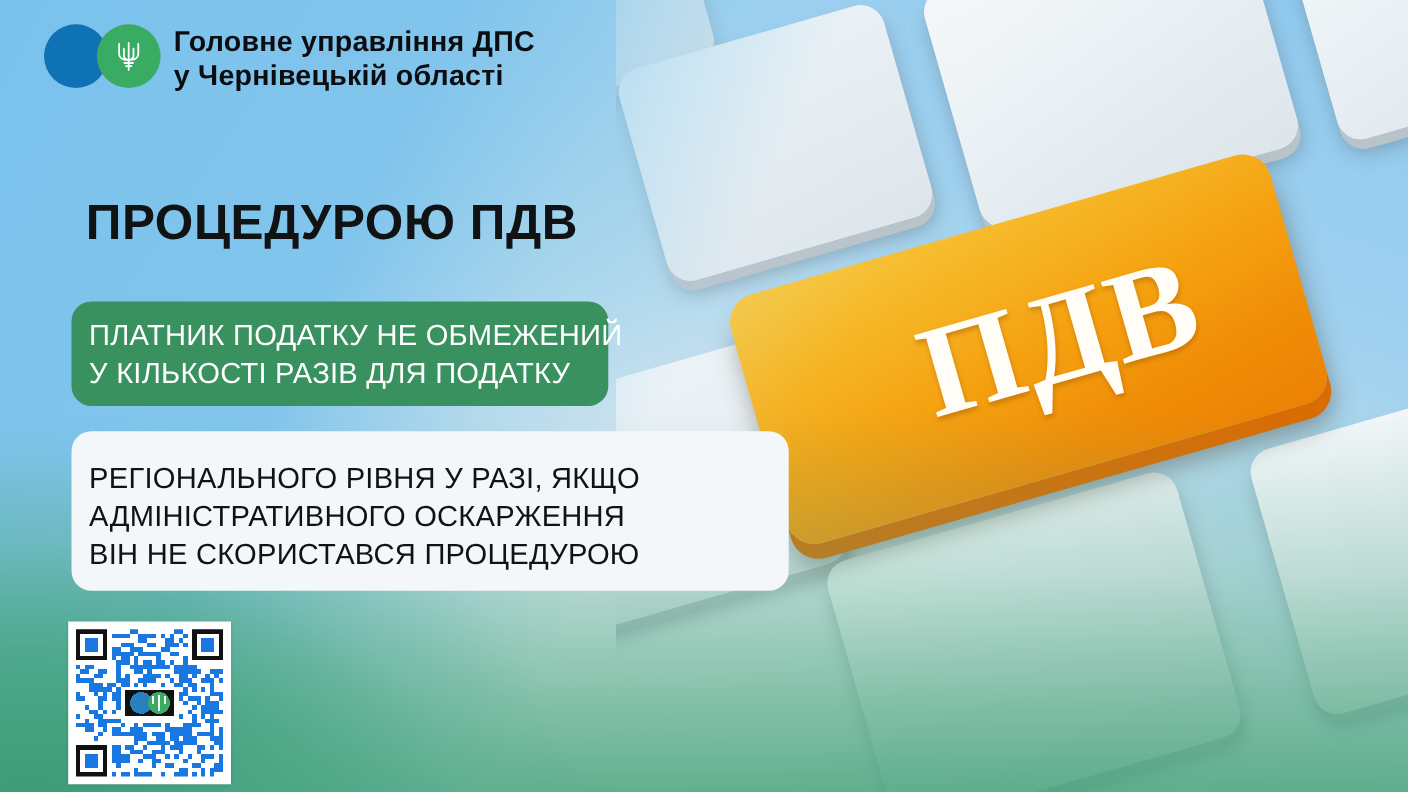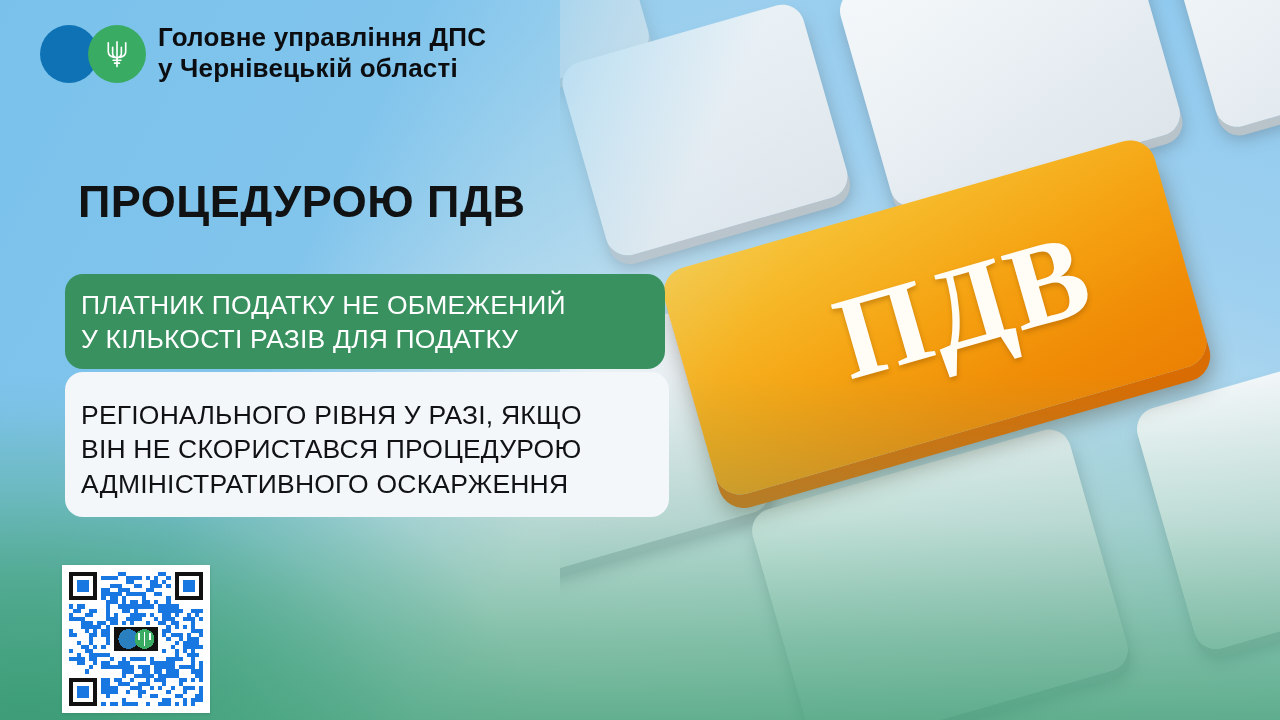--- a/index.html
+++ b/index.html
@@ -59,44 +59,44 @@
     position:absolute;left:0;top:0;width:1280px;height:720px;pointer-events:none;
     background:
       linear-gradient(115deg, rgba(122,194,236,1) 0%, rgba(128,196,236,.98) 26%, rgba(150,206,235,.55) 38%, rgba(190,220,235,.10) 48%, rgba(255,255,255,0) 56%);
   }
   .bottomleftwash{
     position:absolute;left:0;top:0;width:1280px;height:720px;pointer-events:none;
     background:radial-gradient(ellipse 640px 420px at 2% 104%, rgba(58,155,116,.95) 0%, rgba(72,165,128,.72) 38%, rgba(90,175,145,.28) 62%, rgba(255,255,255,0) 80%);
   }
 
   
-  .header{position:absolute;left:40px;top:22px;display:flex;align-items:flex-end;}
+  .header{position:absolute;left:40px;top:22px;display:flex;align-items:flex-start;}
   .logo{position:relative;width:112px;height:58px;flex:none;}
   .logo .circ{position:absolute;top:0;border-radius:50%;width:58px;height:58px;}
   .logo .blue{left:0;background:#0e72b5;}
   .logo .green{left:48px;background:#3aab62;display:flex;align-items:center;justify-content:center;}
   .logo .green svg{width:26px;height:30px;display:block;}
   .org{margin-left:6px;color:#0b0d10;font-size:26px;font-weight:700;line-height:1.18;letter-spacing:.2px;white-space:pre-line;}
 
   
   .headline{
     position:absolute;left:78px;top:176px;
     font-size:45px;font-weight:700;color:#101214;letter-spacing:.5px;
   }
 
   
   .block-green{
-    position:absolute;left:65px;top:274px;width:600px;
+    position:absolute;left:65px;top:274px;width:488px;
     background:#38915f;border-radius:18px;
     padding:14px 16px 12px 16px;box-sizing:border-box;
     color:#ffffff;font-size:26.5px;font-weight:500;line-height:1.30;
     letter-spacing:.2px;z-index:6;
   }
   .block-white{
-    position:absolute;left:65px;top:372px;width:604px;
+    position:absolute;left:65px;top:392px;width:652px;
     background:#f4f7f9;border-radius:18px;
     padding:26px 16px 16px 16px;box-sizing:border-box;
     color:#101214;font-size:26.5px;font-weight:400;line-height:1.30;
     letter-spacing:.2px;z-index:5;
   }
   .block-green .ln,.block-white .ln{display:block;white-space:nowrap;}
 
   
   .qr{
     position:absolute;left:62px;top:565px;width:148px;height:148px;
@@ -152,22 +152,22 @@
 
   <div class="headline">ПРОЦЕДУРОЮ ПДВ</div>
 
   <div class="block-green">
     <span class="ln">ПЛАТНИК ПОДАТКУ НЕ ОБМЕЖЕНИЙ</span>
     <span class="ln">У КІЛЬКОСТІ РАЗІВ ДЛЯ ПОДАТКУ</span>
   </div>
 
   <div class="block-white">
     <span class="ln">РЕГІОНАЛЬНОГО РІВНЯ У РАЗІ, ЯКЩО</span>
+    <span class="ln">АДМІНІСТРАТИВНОГО ОСКАРЖЕННЯ</span>
     <span class="ln">ВІН НЕ СКОРИСТАВСЯ ПРОЦЕДУРОЮ</span>
-    <span class="ln">АДМІНІСТРАТИВНОГО ОСКАРЖЕННЯ</span>
   </div>
 
   <div class="qr">
     <svg viewBox="0 0 33 33" shape-rendering="crispEdges">
       <rect width="33" height="33" fill="#ffffff"></rect>
       <g id="qr-modules" fill="#1877e0">
           <path d="M12 0h1v1h-1zM13 0h1v1h-1zM22 0h1v1h-1zM23 0h1v1h-1zM8 1h1v1h-1zM9 1h1v1h-1zM10 1h1v1h-1zM11 1h1v1h-1zM14 1h1v1h-1zM15 1h1v1h-1zM16 1h1v1h-1zM17 1h1v1h-1zM19 1h1v1h-1zM21 1h1v1h-1zM24 1h1v1h-1zM14 2h1v1h-1zM15 2h1v1h-1zM20 2h1v1h-1zM21 2h1v1h-1zM23 2h1v1h-1zM10 3h1v1h-1zM11 3h1v1h-1zM12 3h1v1h-1zM16 3h1v1h-1zM17 3h1v1h-1zM20 3h1v1h-1zM21 3h1v1h-1zM22 3h1v1h-1zM24 3h1v1h-1zM8 4h1v1h-1zM9 4h1v1h-1zM12 4h1v1h-1zM13 4h1v1h-1zM14 4h1v1h-1zM19 4h1v1h-1zM20 4h1v1h-1zM8 5h1v1h-1zM9 5h1v1h-1zM10 5h1v1h-1zM11 5h1v1h-1zM12 5h1v1h-1zM14 5h1v1h-1zM15 5h1v1h-1zM16 5h1v1h-1zM17 5h1v1h-1zM18 5h1v1h-1zM21 5h1v1h-1zM22 5h1v1h-1zM8 6h1v1h-1zM10 6h1v1h-1zM11 6h1v1h-1zM13 6h1v1h-1zM18 6h1v1h-1zM24 6h1v1h-1zM9 7h1v1h-1zM10 7h1v1h-1zM11 7h1v1h-1zM13 7h1v1h-1zM15 7h1v1h-1zM16 7h1v1h-1zM18 7h1v1h-1zM19 7h1v1h-1zM21 7h1v1h-1zM24 7h1v1h-1zM0 8h1v1h-1zM2 8h1v1h-1zM3 8h1v1h-1zM9 8h1v1h-1zM12 8h1v1h-1zM13 8h1v1h-1zM14 8h1v1h-1zM15 8h1v1h-1zM16 8h1v1h-1zM17 8h1v1h-1zM18 8h1v1h-1zM19 8h1v1h-1zM20 8h1v1h-1zM22 8h1v1h-1zM23 8h1v1h-1zM24 8h1v1h-1zM25 8h1v1h-1zM26 8h1v1h-1zM1 9h1v1h-1zM2 9h1v1h-1zM5 9h1v1h-1zM6 9h1v1h-1zM9 9h1v1h-1zM13 9h1v1h-1zM14 9h1v1h-1zM16 9h1v1h-1zM22 9h1v1h-1zM23 9h1v1h-1zM24 9h1v1h-1zM25 9h1v1h-1zM26 9h1v1h-1zM27 9h1v1h-1zM30 9h1v1h-1zM31 9h1v1h-1zM32 9h1v1h-1zM0 10h1v1h-1zM4 10h1v1h-1zM5 10h1v1h-1zM9 10h1v1h-1zM11 10h1v1h-1zM15 10h1v1h-1zM16 10h1v1h-1zM17 10h1v1h-1zM18 10h1v1h-1zM20 10h1v1h-1zM23 10h1v1h-1zM24 10h1v1h-1zM26 10h1v1h-1zM29 10h1v1h-1zM31 10h1v1h-1zM0 11h1v1h-1zM1 11h1v1h-1zM2 11h1v1h-1zM3 11h1v1h-1zM9 11h1v1h-1zM10 11h1v1h-1zM11 11h1v1h-1zM14 11h1v1h-1zM15 11h1v1h-1zM16 11h1v1h-1zM17 11h1v1h-1zM21 11h1v1h-1zM23 11h1v1h-1zM24 11h1v1h-1zM25 11h1v1h-1zM28 11h1v1h-1zM29 11h1v1h-1zM30 11h1v1h-1zM32 11h1v1h-1zM3 12h1v1h-1zM4 12h1v1h-1zM5 12h1v1h-1zM7 12h1v1h-1zM8 12h1v1h-1zM10 12h1v1h-1zM11 12h1v1h-1zM13 12h1v1h-1zM15 12h1v1h-1zM19 12h1v1h-1zM22 12h1v1h-1zM23 12h1v1h-1zM25 12h1v1h-1zM26 12h1v1h-1zM30 12h1v1h-1zM3 13h1v1h-1zM4 13h1v1h-1zM5 13h1v1h-1zM6 13h1v1h-1zM7 13h1v1h-1zM9 13h1v1h-1zM24 13h1v1h-1zM26 13h1v1h-1zM28 13h1v1h-1zM30 13h1v1h-1zM0 14h1v1h-1zM4 14h1v1h-1zM6 14h1v1h-1zM8 14h1v1h-1zM9 14h1v1h-1zM23 14h1v1h-1zM24 14h1v1h-1zM30 14h1v1h-1zM31 14h1v1h-1zM32 14h1v1h-1zM0 15h1v1h-1zM1 15h1v1h-1zM5 15h1v1h-1zM6 15h1v1h-1zM8 15h1v1h-1zM9 15h1v1h-1zM23 15h1v1h-1zM25 15h1v1h-1zM26 15h1v1h-1zM27 15h1v1h-1zM29 15h1v1h-1zM32 15h1v1h-1zM5 16h1v1h-1zM9 16h1v1h-1zM24 16h1v1h-1zM27 16h1v1h-1zM29 16h1v1h-1zM30 16h1v1h-1zM31 16h1v1h-1zM2 17h1v1h-1zM5 17h1v1h-1zM9 17h1v1h-1zM26 17h1v1h-1zM28 17h1v1h-1zM29 17h1v1h-1zM30 17h1v1h-1zM31 17h1v1h-1zM3 18h1v1h-1zM4 18h1v1h-1zM6 18h1v1h-1zM8 18h1v1h-1zM25 18h1v1h-1zM28 18h1v1h-1zM29 18h1v1h-1zM30 18h1v1h-1zM31 18h1v1h-1zM32 18h1v1h-1zM0 19h1v1h-1zM4 19h1v1h-1zM5 19h1v1h-1zM23 19h1v1h-1zM26 19h1v1h-1zM28 19h1v1h-1zM30 19h1v1h-1zM2 20h1v1h-1zM5 20h1v1h-1zM6 20h1v1h-1zM7 20h1v1h-1zM8 20h1v1h-1zM9 20h1v1h-1zM26 20h1v1h-1zM29 20h1v1h-1zM30 20h1v1h-1zM31 20h1v1h-1zM0 21h1v1h-1zM1 21h1v1h-1zM2 21h1v1h-1zM3 21h1v1h-1zM5 21h1v1h-1zM6 21h1v1h-1zM10 21h1v1h-1zM13 21h1v1h-1zM15 21h1v1h-1zM16 21h1v1h-1zM17 21h1v1h-1zM18 21h1v1h-1zM20 21h1v1h-1zM24 21h1v1h-1zM25 21h1v1h-1zM26 21h1v1h-1zM27 21h1v1h-1zM30 21h1v1h-1zM2 22h1v1h-1zM3 22h1v1h-1zM6 22h1v1h-1zM8 22h1v1h-1zM9 22h1v1h-1zM12 22h1v1h-1zM13 22h1v1h-1zM14 22h1v1h-1zM20 22h1v1h-1zM21 22h1v1h-1zM22 22h1v1h-1zM23 22h1v1h-1zM24 22h1v1h-1zM25 22h1v1h-1zM30 22h1v1h-1zM32 22h1v1h-1zM5 23h1v1h-1zM8 23h1v1h-1zM9 23h1v1h-1zM10 23h1v1h-1zM11 23h1v1h-1zM12 23h1v1h-1zM13 23h1v1h-1zM14 23h1v1h-1zM15 23h1v1h-1zM17 23h1v1h-1zM18 23h1v1h-1zM19 23h1v1h-1zM21 23h1v1h-1zM22 23h1v1h-1zM23 23h1v1h-1zM24 23h1v1h-1zM25 23h1v1h-1zM27 23h1v1h-1zM28 23h1v1h-1zM29 23h1v1h-1zM30 23h1v1h-1zM32 23h1v1h-1zM4 24h1v1h-1zM13 24h1v1h-1zM14 24h1v1h-1zM15 24h1v1h-1zM18 24h1v1h-1zM19 24h1v1h-1zM21 24h1v1h-1zM22 24h1v1h-1zM24 24h1v1h-1zM25 24h1v1h-1zM26 24h1v1h-1zM30 24h1v1h-1zM31 24h1v1h-1zM32 24h1v1h-1zM13 25h1v1h-1zM16 25h1v1h-1zM17 25h1v1h-1zM18 25h1v1h-1zM19 25h1v1h-1zM20 25h1v1h-1zM22 25h1v1h-1zM23 25h1v1h-1zM24 25h1v1h-1zM25 25h1v1h-1zM26 25h1v1h-1zM31 25h1v1h-1zM32 25h1v1h-1zM8 26h1v1h-1zM9 26h1v1h-1zM11 26h1v1h-1zM12 26h1v1h-1zM15 26h1v1h-1zM19 26h1v1h-1zM21 26h1v1h-1zM22 26h1v1h-1zM23 26h1v1h-1zM27 26h1v1h-1zM28 26h1v1h-1zM30 26h1v1h-1zM32 26h1v1h-1zM8 27h1v1h-1zM9 27h1v1h-1zM12 27h1v1h-1zM13 27h1v1h-1zM14 27h1v1h-1zM17 27h1v1h-1zM18 27h1v1h-1zM19 27h1v1h-1zM23 27h1v1h-1zM27 27h1v1h-1zM8 28h1v1h-1zM9 28h1v1h-1zM10 28h1v1h-1zM11 28h1v1h-1zM15 28h1v1h-1zM16 28h1v1h-1zM17 28h1v1h-1zM20 28h1v1h-1zM22 28h1v1h-1zM25 28h1v1h-1zM28 28h1v1h-1zM29 28h1v1h-1zM30 28h1v1h-1zM32 28h1v1h-1zM8 29h1v1h-1zM9 29h1v1h-1zM10 29h1v1h-1zM11 29h1v1h-1zM14 29h1v1h-1zM17 29h1v1h-1zM18 29h1v1h-1zM24 29h1v1h-1zM28 29h1v1h-1zM32 29h1v1h-1zM9 30h1v1h-1zM17 30h1v1h-1zM20 30h1v1h-1zM21 30h1v1h-1zM26 30h1v1h-1zM27 30h1v1h-1zM31 30h1v1h-1zM32 30h1v1h-1zM13 31h1v1h-1zM23 31h1v1h-1zM24 31h1v1h-1zM28 31h1v1h-1zM30 31h1v1h-1zM31 31h1v1h-1zM32 31h1v1h-1zM8 32h1v1h-1zM10 32h1v1h-1zM11 32h1v1h-1zM13 32h1v1h-1zM14 32h1v1h-1zM15 32h1v1h-1zM16 32h1v1h-1zM19 32h1v1h-1zM22 32h1v1h-1zM23 32h1v1h-1zM24 32h1v1h-1zM26 32h1v1h-1zM28 32h1v1h-1zM30 32h1v1h-1z" fill="#1877e0"></path>
         </g>
 
       <g fill="#111111">

